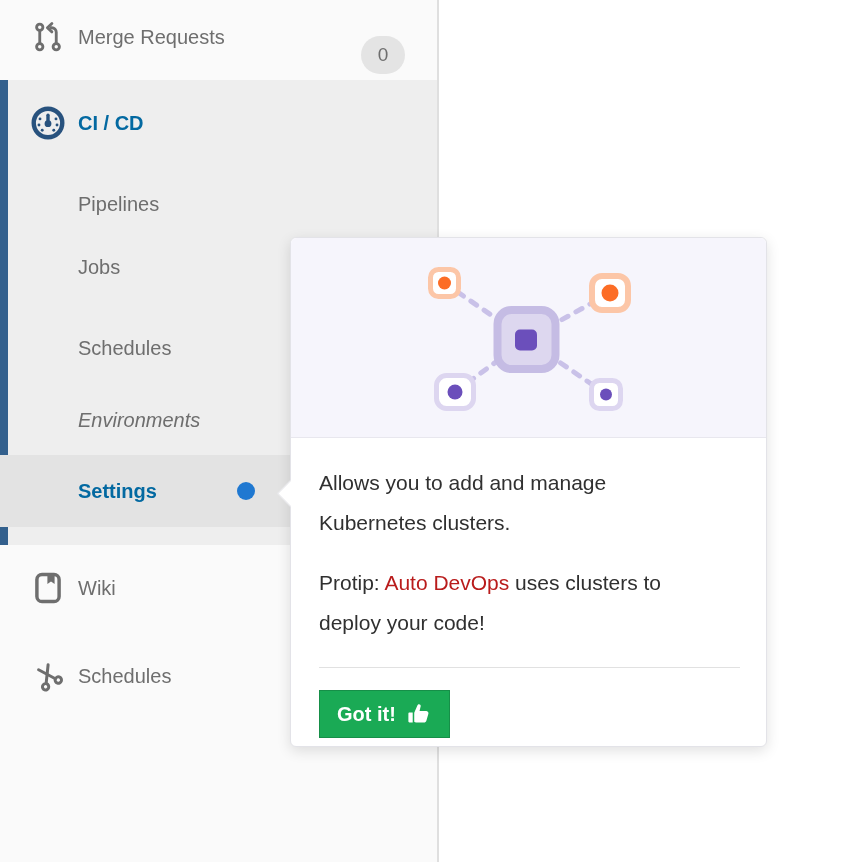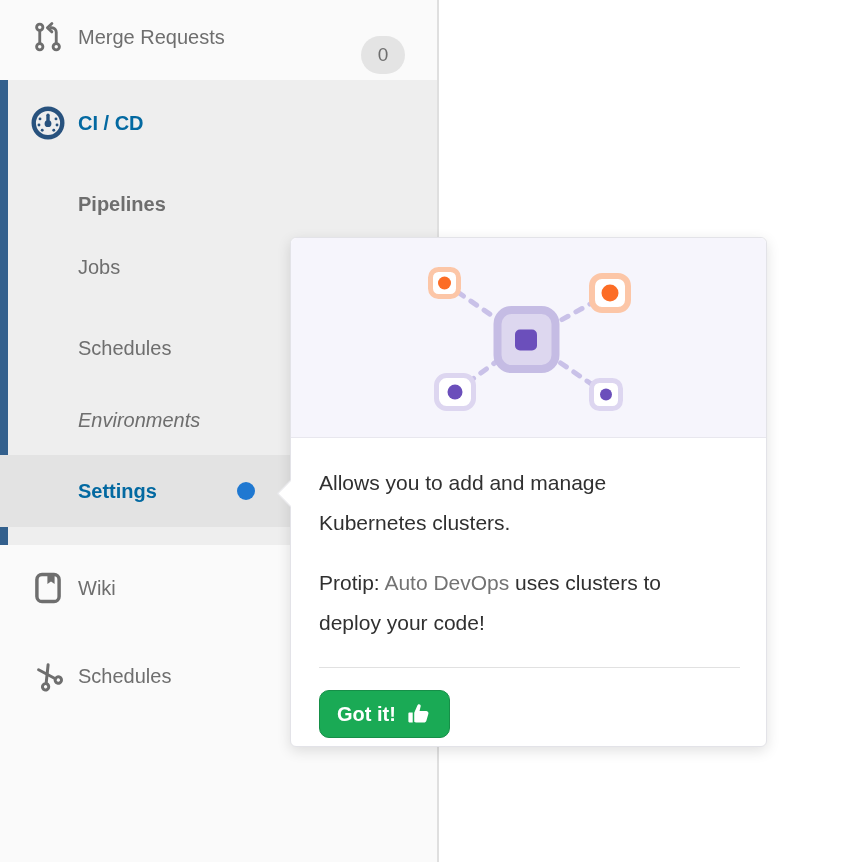--- a/index.html
+++ b/index.html
@@ -32,21 +32,21 @@
   .nav-row .icon-box {
     position:absolute; left:30px; width:36px; height:36px;
     display:flex; align-items:center; justify-content:center;
   }
   .nav-row .label { position:absolute; left:78px; white-space:nowrap; }
   .nav-row.top-level .label { font-size:20px; }
   .nav-row.active-label .label { color:#0369a1; font-weight:bold; }
 
   .row-merge    { top:7px;  }
   .row-cicd     { top:93px; }
-  .row-pipelines{ top:174px;font-weight:bold;}
+  .row-pipelines{ top:174px;}
   .row-jobs     { top:237px;text-decoration:underline;}
   .row-schedules{ top:318px;}
   .row-environments{ top:390px;font-style:italic;}
   .row-clusters { top:455px; height:72px; background:#e3e3e3; width:437px; }
   .row-wiki     { top:558px;}
   .row-snippets { top:646px;}
   .row-settings { top:734px;}
 
   .count-badge {
     position:absolute; left:361px; top:-19px; transform:translateY(36px);
@@ -89,29 +89,29 @@
     border-bottom:1px solid #e8e7ee;
     border-radius:6px 6px 0 0;
     overflow:hidden;
   }
   .popover-body { padding:25px 10px 28px 28px; }
   .popover-body p {
     font-size:21px; line-height:40px; color:#303030;
     max-width:352px;
   }
   .popover-body p.desc { margin-bottom:20px; }
-  .popover-body a.devops-link { color:#737373; text-decoration:none; cursor:pointer;margin-top:44px; }
+  .popover-body a.devops-link { color:#b91c1c; text-decoration:none; cursor:pointer;margin-top:44px; }
   .popover-divider {
     border:none; border-top:1px solid #e1e1e1;
     margin:24px 0 0 0; width:421px;
   }
   .got-it-btn {
     margin-top:22px;
     display:inline-flex; align-items:center; gap:10px;
-    background:#1aaa55; border:1px solid #168f48; border-radius:10px;
+    background:#1aaa55; border:1px solid #168f48; border-radius:0;
     color:#ffffff; font-weight:bold; font-size:20px;
     padding:10px 17px; cursor:pointer;
     font-family:"Liberation Sans", sans-serif;
   }
   .got-it-btn svg { display:block; }
 </style>
 </head>
 <body>
 
 <div class="screen">

